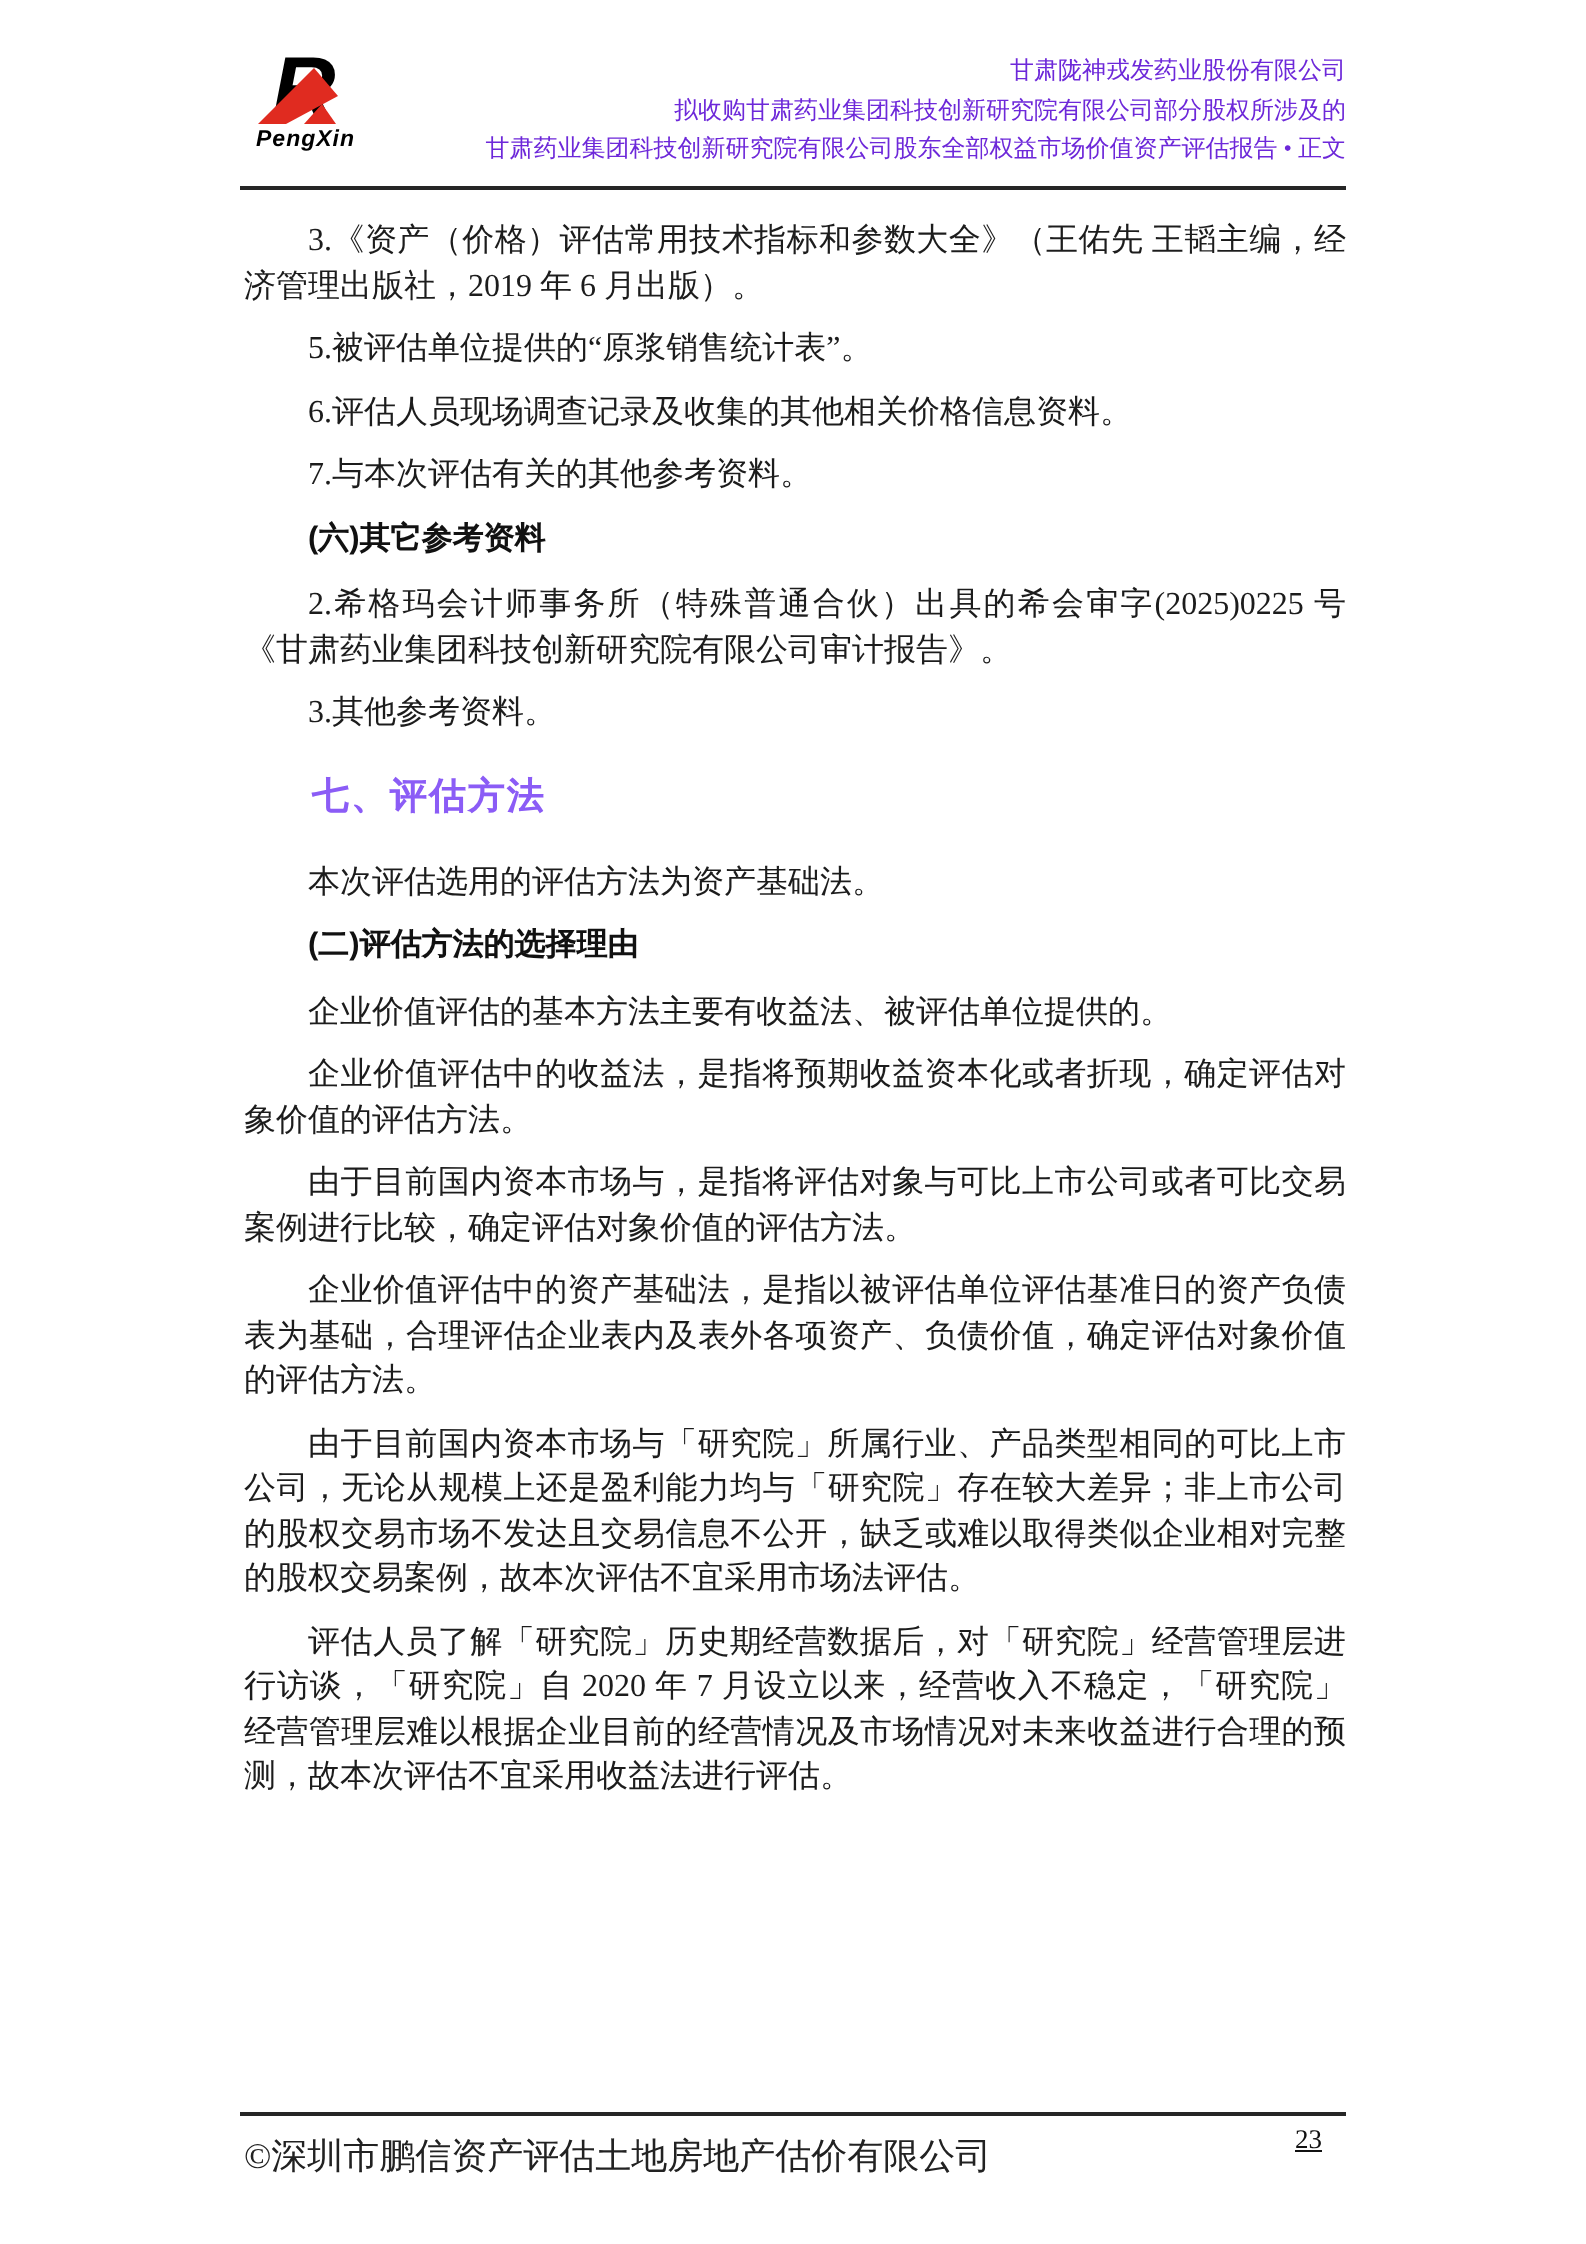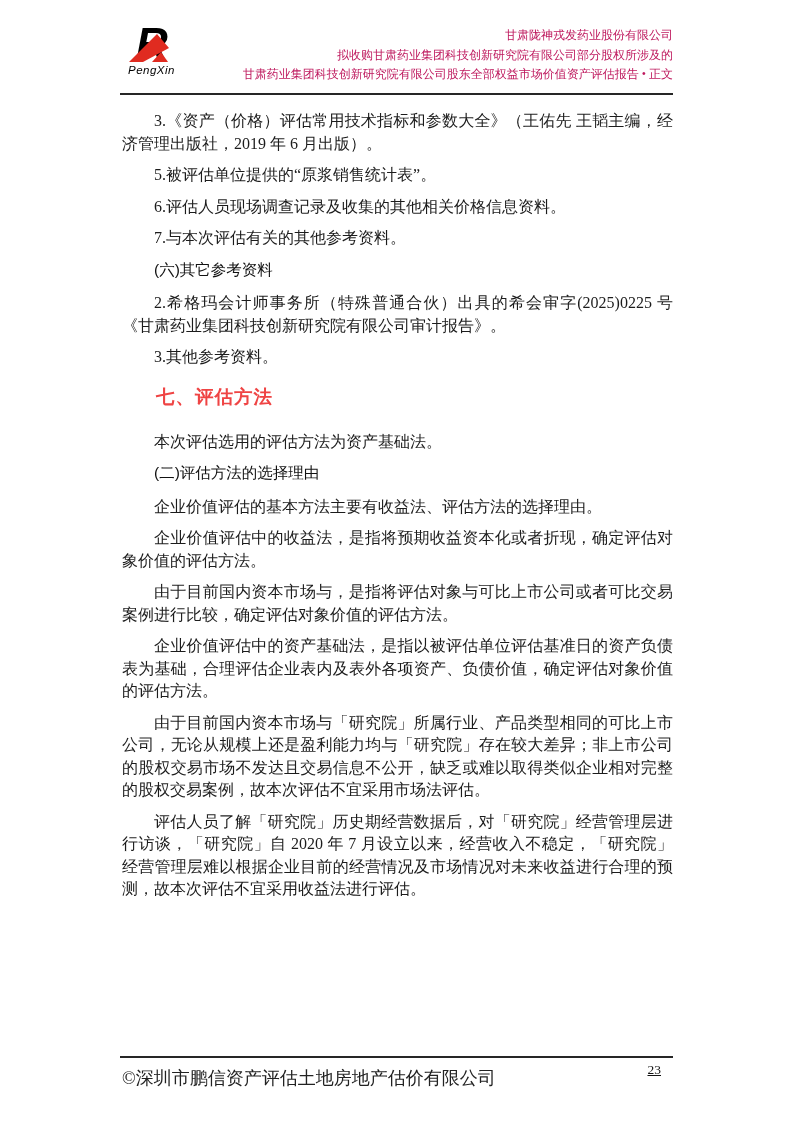--- a/index.html
+++ b/index.html
@@ -9,44 +9,44 @@
     color:#1c1c1c;
   }
   .page{position:absolute;inset:0;background:#fff;}
 
   
   .hdr{position:absolute;left:120px;right:120px;top:20px;height:72px;}
   .logo{position:absolute;left:8px;top:2px;width:70px;}
   .logo svg{display:block;}
   .wordmark{
     font-family:"Liberation Sans","DejaVu Sans",sans-serif;
-    font-style:italic;font-weight:normal;font-size:11.5px;letter-spacing:.5px;
+    font-style:italic;font-weight:bold;font-size:11.5px;letter-spacing:.5px;
     color:#000;margin-top:-2px;
   }
   .hdr-lines{
     position:absolute;right:0;top:6px;text-align:right;
-    font-size:12px;line-height:19.5px;color:#be185d;white-space:nowrap;
+    font-size:12px;line-height:19.5px;color:#6d28d9;white-space:nowrap;
   }
   .rule{position:absolute;left:120px;right:120px;border-top:2px solid #262626;}
   .rule-top{top:93px;}
   .rule-bottom{top:1056px;}
 
   
   .content{position:absolute;left:108px;right:120px;top:110px;margin-left:14px;}
   .content p{
     margin:0 0 9px 0;font-size:16px;line-height:22.5px;
     text-align:justify;text-indent:32px;
   }
   .content .h3{
     margin:3px 0 11px 0;font-size:15.5px;line-height:22.5px;text-indent:32px;
-    font-family:"Liberation Sans","DejaVu Sans",sans-serif;font-weight:400;color:#111;
+    font-family:"Liberation Sans","DejaVu Sans",sans-serif;font-weight:700;color:#111;
   }
   .content .h1{
     margin:17px 0 19px 0;font-size:18.5px;line-height:26px;text-indent:34px;
-    font-family:Liberation Mono, monospace;font-weight:700;color:#ef4444;
+    font-family:Liberation Serif, serif;font-weight:700;color:#8b5cf6;
     letter-spacing:1px;
   }
 
   
   .footer-text{position:absolute;left:122px;top:1066px;font-size:18px;color:#222;}
   .page-num{position:absolute;right:132px;top:1062px;font-size:13.5px;color:#111;text-decoration:underline;}
 </style>
 </head>
 <body>
 
@@ -74,21 +74,21 @@
       <p>3.《资产（价格）评估常用技术指标和参数大全》（王佑先 王韬主编，经济管理出版社，2019 年 6 月出版）。</p>
       <p>5.被评估单位提供的“原浆销售统计表”。</p>
       <p>6.评估人员现场调查记录及收集的其他相关价格信息资料。</p>
       <p>7.与本次评估有关的其他参考资料。</p>
       <div class="h3">(六)其它参考资料</div>
       <p>2.希格玛会计师事务所（特殊普通合伙）出具的希会审字(2025)0225 号《甘肃药业集团科技创新研究院有限公司审计报告》。</p>
       <p>3.其他参考资料。</p>
       <div class="h1">七、评估方法</div>
       <p>本次评估选用的评估方法为资产基础法。</p>
       <div class="h3">(二)评估方法的选择理由</div>
-      <p>企业价值评估的基本方法主要有收益法、评估方法的选择理由。</p>
+      <p>企业价值评估的基本方法主要有收益法、被评估单位提供的。</p>
       <p>企业价值评估中的收益法，是指将预期收益资本化或者折现，确定评估对象价值的评估方法。</p>
       <p>由于目前国内资本市场与，是指将评估对象与可比上市公司或者可比交易案例进行比较，确定评估对象价值的评估方法。</p>
       <p>企业价值评估中的资产基础法，是指以被评估单位评估基准日的资产负债表为基础，合理评估企业表内及表外各项资产、负债价值，确定评估对象价值的评估方法。</p>
       <p>由于目前国内资本市场与「研究院」所属行业、产品类型相同的可比上市公司，无论从规模上还是盈利能力均与「研究院」存在较大差异；非上市公司的股权交易市场不发达且交易信息不公开，缺乏或难以取得类似企业相对完整的股权交易案例，故本次评估不宜采用市场法评估。</p>
       <p>评估人员了解「研究院」历史期经营数据后，对「研究院」经营管理层进行访谈，「研究院」自 2020 年 7 月设立以来，经营收入不稳定，「研究院」经营管理层难以根据企业目前的经营情况及市场情况对未来收益进行合理的预测，故本次评估不宜采用收益法进行评估。</p>
     </main>
 
   <div class="rule rule-bottom"></div>
   <div class="footer-text">©深圳市鹏信资产评估土地房地产估价有限公司</div>
   <div class="page-num">23</div>

